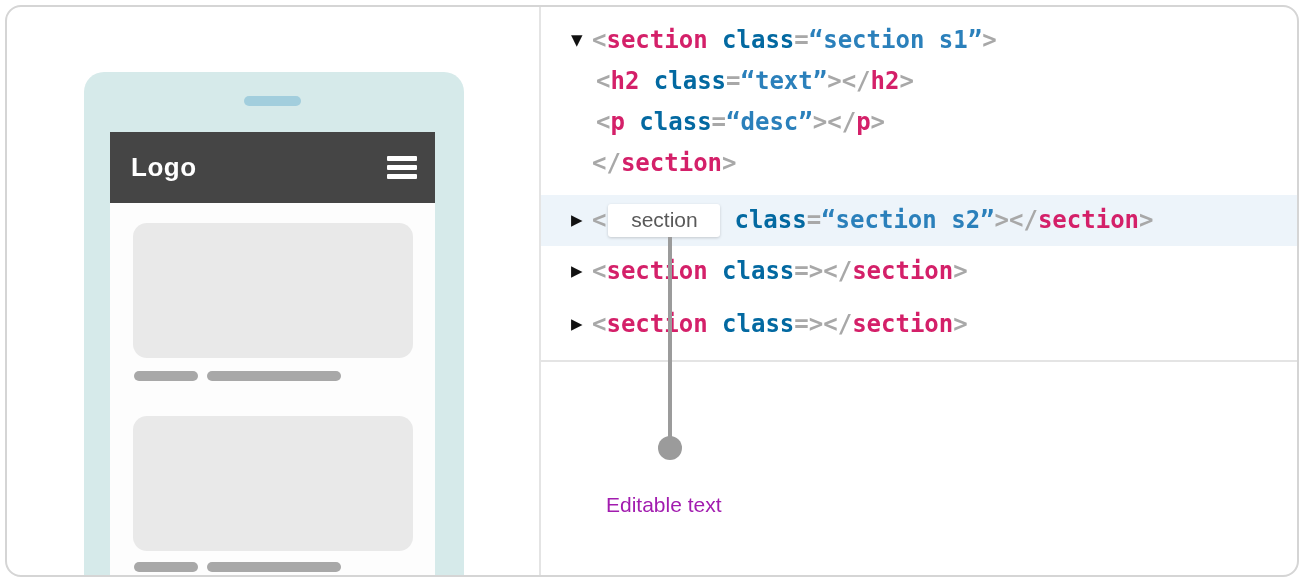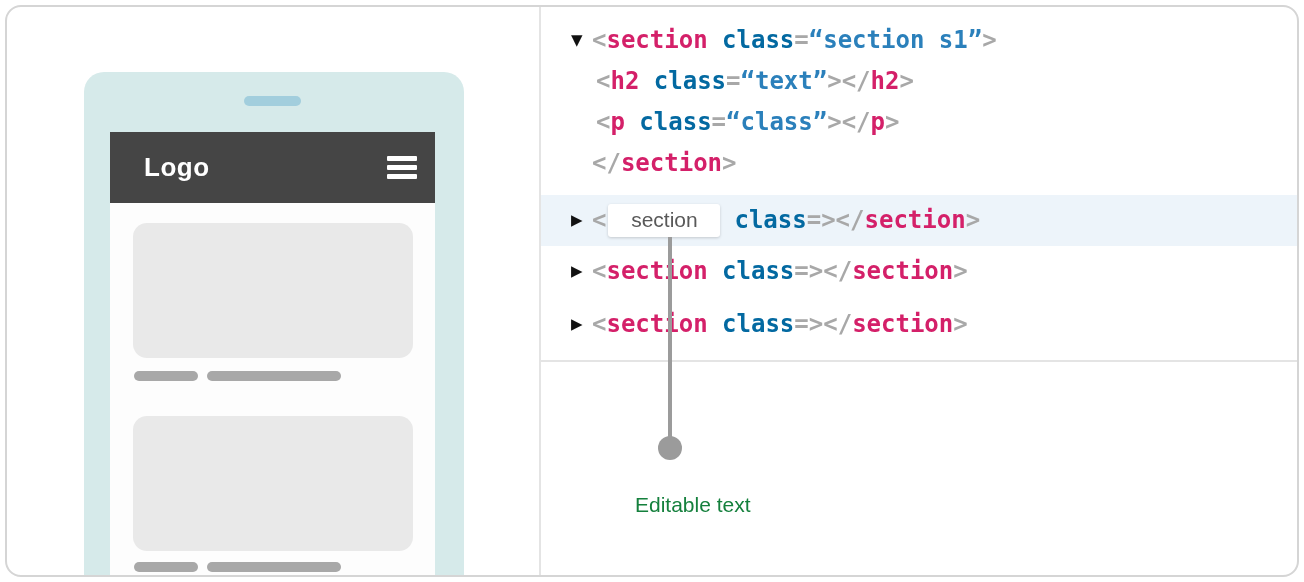--- a/index.html
+++ b/index.html
@@ -9,21 +9,21 @@
                pointer-events:none;z-index:20;}
   .clip{position:absolute;inset:7px;border-radius:14px;overflow:hidden;}
 
   
   .phone{position:absolute;left:77px;top:65px;width:380px;height:503px;
          background:#d6eaea;border-radius:20px 20px 0 0;}
   .speaker{position:absolute;left:160px;top:24px;width:57px;height:10px;
            border-radius:5px;background:#a2cedd;}
   .p-header{position:absolute;left:26px;top:60px;width:325px;height:71px;
             background:#454545;display:flex;align-items:center;}
-  .logo{color:#ffffff;font-weight:bold;font-size:26px;margin-left:34px;letter-spacing:.5px;}
+  .logo{color:#ffffff;font-weight:bold;font-size:26px;margin-left:21px;letter-spacing:.5px;}
   .burger{position:absolute;right:18px;top:24px;width:30px;display:flex;
           flex-direction:column;gap:4px;}
   .burger b{display:block;height:5px;background:#ffffff;border-radius:1px;}
   .p-content{position:absolute;left:26px;top:131px;width:325px;height:372px;background:#fdfdfd;}
   .ph-block{position:absolute;left:23px;width:280px;height:135px;background:#e9e9e9;border-radius:14px;}
   .b1{top:20px;} .b2{top:213px;}
   .pill{position:absolute;height:10px;border-radius:5px;background:#a8a8a8;}
   .pa1{left:24px;top:168px;width:64px;} .pb1{left:97px;top:168px;width:134px;}
   .pa2{left:24px;top:359px;width:64px;} .pb2{left:97px;top:359px;width:134px;}
 
@@ -48,21 +48,21 @@
   .edit-box{display:inline-flex;align-items:center;justify-content:center;box-sizing:border-box;
             width:112px;height:33px;background:#ffffff;border-radius:3px;margin:0 14px 0 2px;
             font-family:"Liberation Sans",sans-serif;font-weight:normal;font-size:21px;
             color:#595959;box-shadow:0 1px 3px rgba(0,0,0,0.18);}
 
   
   .callout-line{position:absolute;left:661px;top:230px;width:4px;height:211px;
                 background:#9b9b9b;z-index:5;}
   .callout-dot{position:absolute;left:651px;top:429px;width:24px;height:24px;
                border-radius:50%;background:#9b9b9b;z-index:5;}
-  .callout-label{position:absolute;left:628px;top:486px;font-size:21px;color:#15803d;z-index:5;}
+  .callout-label{position:absolute;left:599px;top:486px;font-size:21px;color:#a21caf;z-index:5;}
 </style>
 </head>
 <body>
 
 <div class="canvas">
   <div class="clip">
 
     <div class="phone">
       <div class="speaker"></div>
       <div class="p-header">
@@ -82,23 +82,23 @@
         <div class="pill pb2"></div>
       </div>
     </div>
 
     <div class="vdivider"></div>
     <div class="highlight-band"></div>
     <div class="hdivider"></div>
     <div id="code-lines">
         <div class="code-line l0"><span class="marker">▼</span><span class="tk-brk">&lt;</span><span class="tk-tag">section</span><span class="tk-sp"> </span><span class="tk-attr">class</span><span class="tk-brk">=</span><span class="tk-val">“section s1”</span><span class="tk-brk">&gt;</span></div>
         <div class="code-line l1"><span class="tk-brk">&lt;</span><span class="tk-tag">h2</span><span class="tk-sp"> </span><span class="tk-attr">class</span><span class="tk-brk">=</span><span class="tk-val">“text”</span><span class="tk-brk">&gt;</span><span class="tk-brk">&lt;/</span><span class="tk-tag">h2</span><span class="tk-brk">&gt;</span></div>
-        <div class="code-line l2"><span class="tk-brk">&lt;</span><span class="tk-tag">p</span><span class="tk-sp"> </span><span class="tk-attr">class</span><span class="tk-brk">=</span><span class="tk-val">“class”</span><span class="tk-brk">&gt;</span><span class="tk-brk">&lt;/</span><span class="tk-tag">p</span><span class="tk-brk">&gt;</span></div>
+        <div class="code-line l2"><span class="tk-brk">&lt;</span><span class="tk-tag">p</span><span class="tk-sp"> </span><span class="tk-attr">class</span><span class="tk-brk">=</span><span class="tk-val">“desc”</span><span class="tk-brk">&gt;</span><span class="tk-brk">&lt;/</span><span class="tk-tag">p</span><span class="tk-brk">&gt;</span></div>
         <div class="code-line l3"><span class="tk-brk">&lt;/</span><span class="tk-tag">section</span><span class="tk-brk">&gt;</span></div>
-        <div class="code-line l4"><span class="marker">▶</span><span class="tk-brk">&lt;</span><span class="edit-box">section</span><span class="tk-attr">class</span><span class="tk-brk">=</span><span class="tk-brk">&gt;</span><span class="tk-brk">&lt;/</span><span class="tk-tag">section</span><span class="tk-brk">&gt;</span></div>
+        <div class="code-line l4"><span class="marker">▶</span><span class="tk-brk">&lt;</span><span class="edit-box">section</span><span class="tk-attr">class</span><span class="tk-brk">=</span><span class="tk-val">“section s2”</span><span class="tk-brk">&gt;</span><span class="tk-brk">&lt;/</span><span class="tk-tag">section</span><span class="tk-brk">&gt;</span></div>
         <div class="code-line l5"><span class="marker">▶</span><span class="tk-brk">&lt;</span><span class="tk-tag">section</span><span class="tk-sp"> </span><span class="tk-attr">class</span><span class="tk-brk">=</span><span class="tk-brk">&gt;</span><span class="tk-brk">&lt;/</span><span class="tk-tag">section</span><span class="tk-brk">&gt;</span></div>
         <div class="code-line l6"><span class="marker">▶</span><span class="tk-brk">&lt;</span><span class="tk-tag">section</span><span class="tk-sp"> </span><span class="tk-attr">class</span><span class="tk-brk">=</span><span class="tk-brk">&gt;</span><span class="tk-brk">&lt;/</span><span class="tk-tag">section</span><span class="tk-brk">&gt;</span></div>
       </div>
 
     <div class="callout-line"></div>
     <div class="callout-dot"></div>
     <div class="callout-label">Editable text</div>
 
   </div>
   <div class="card-border"></div>

